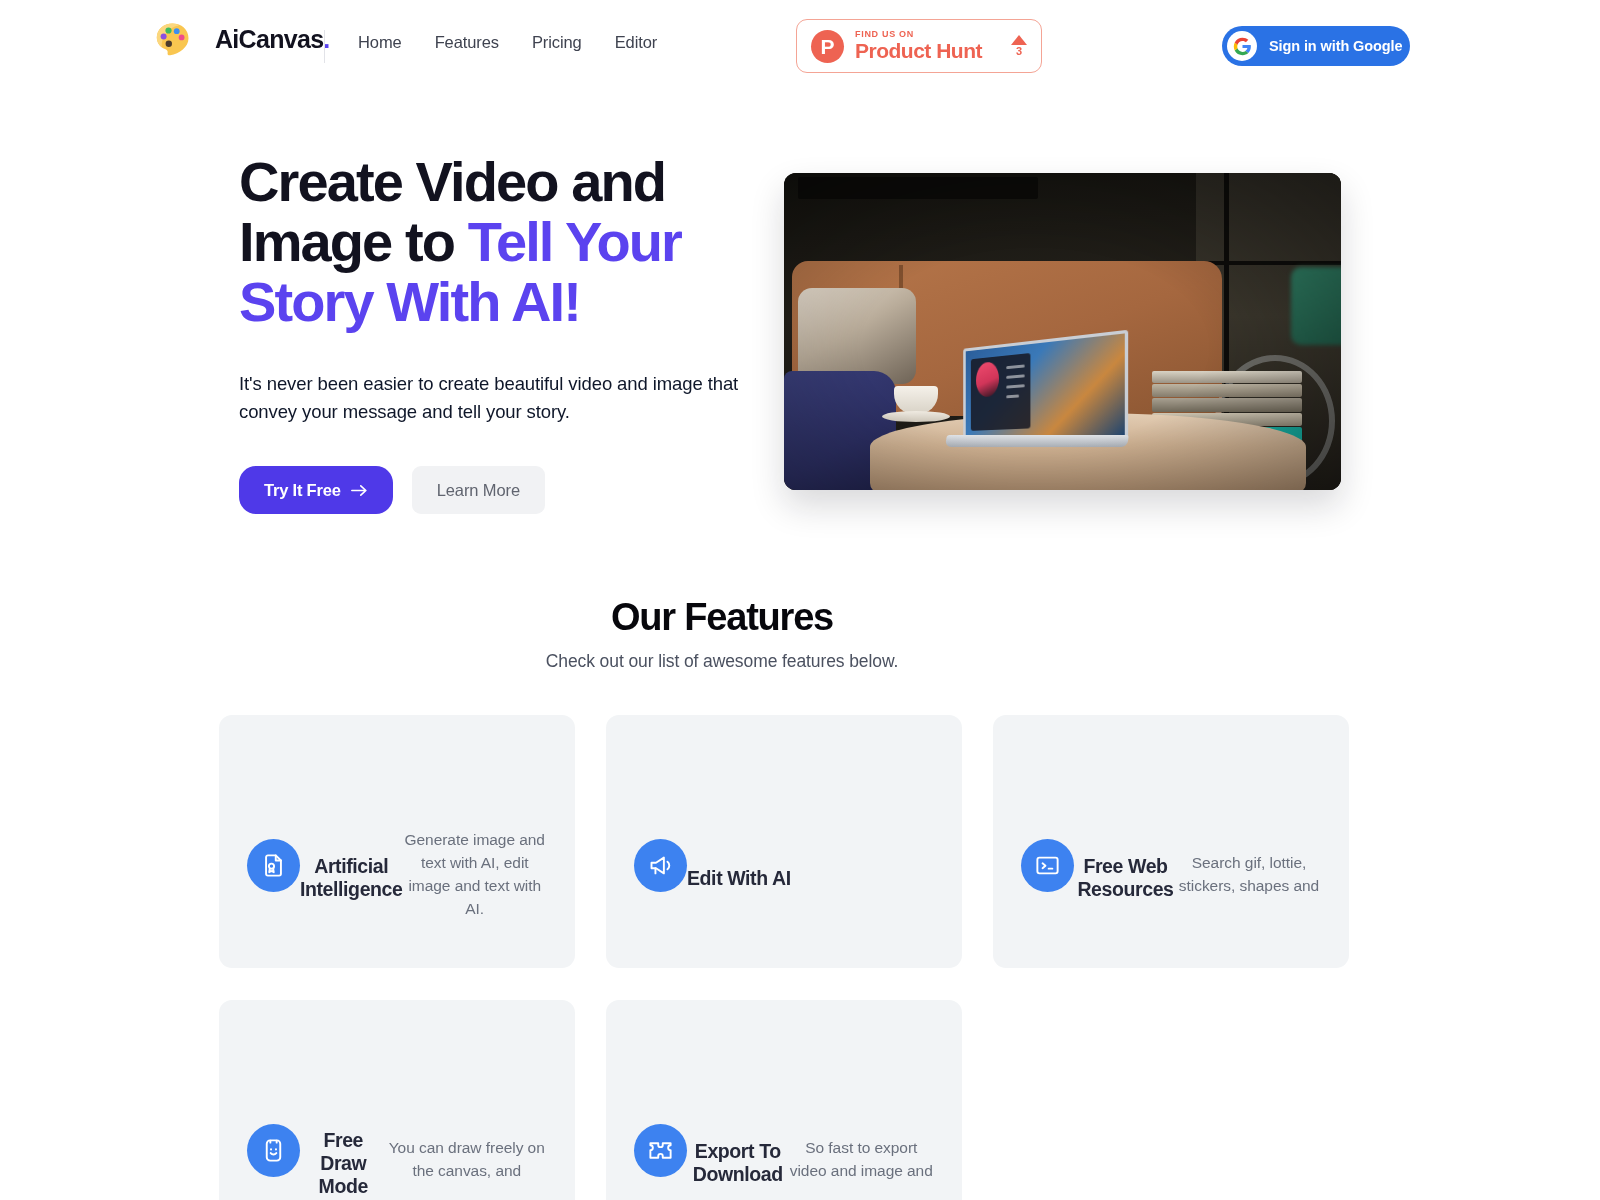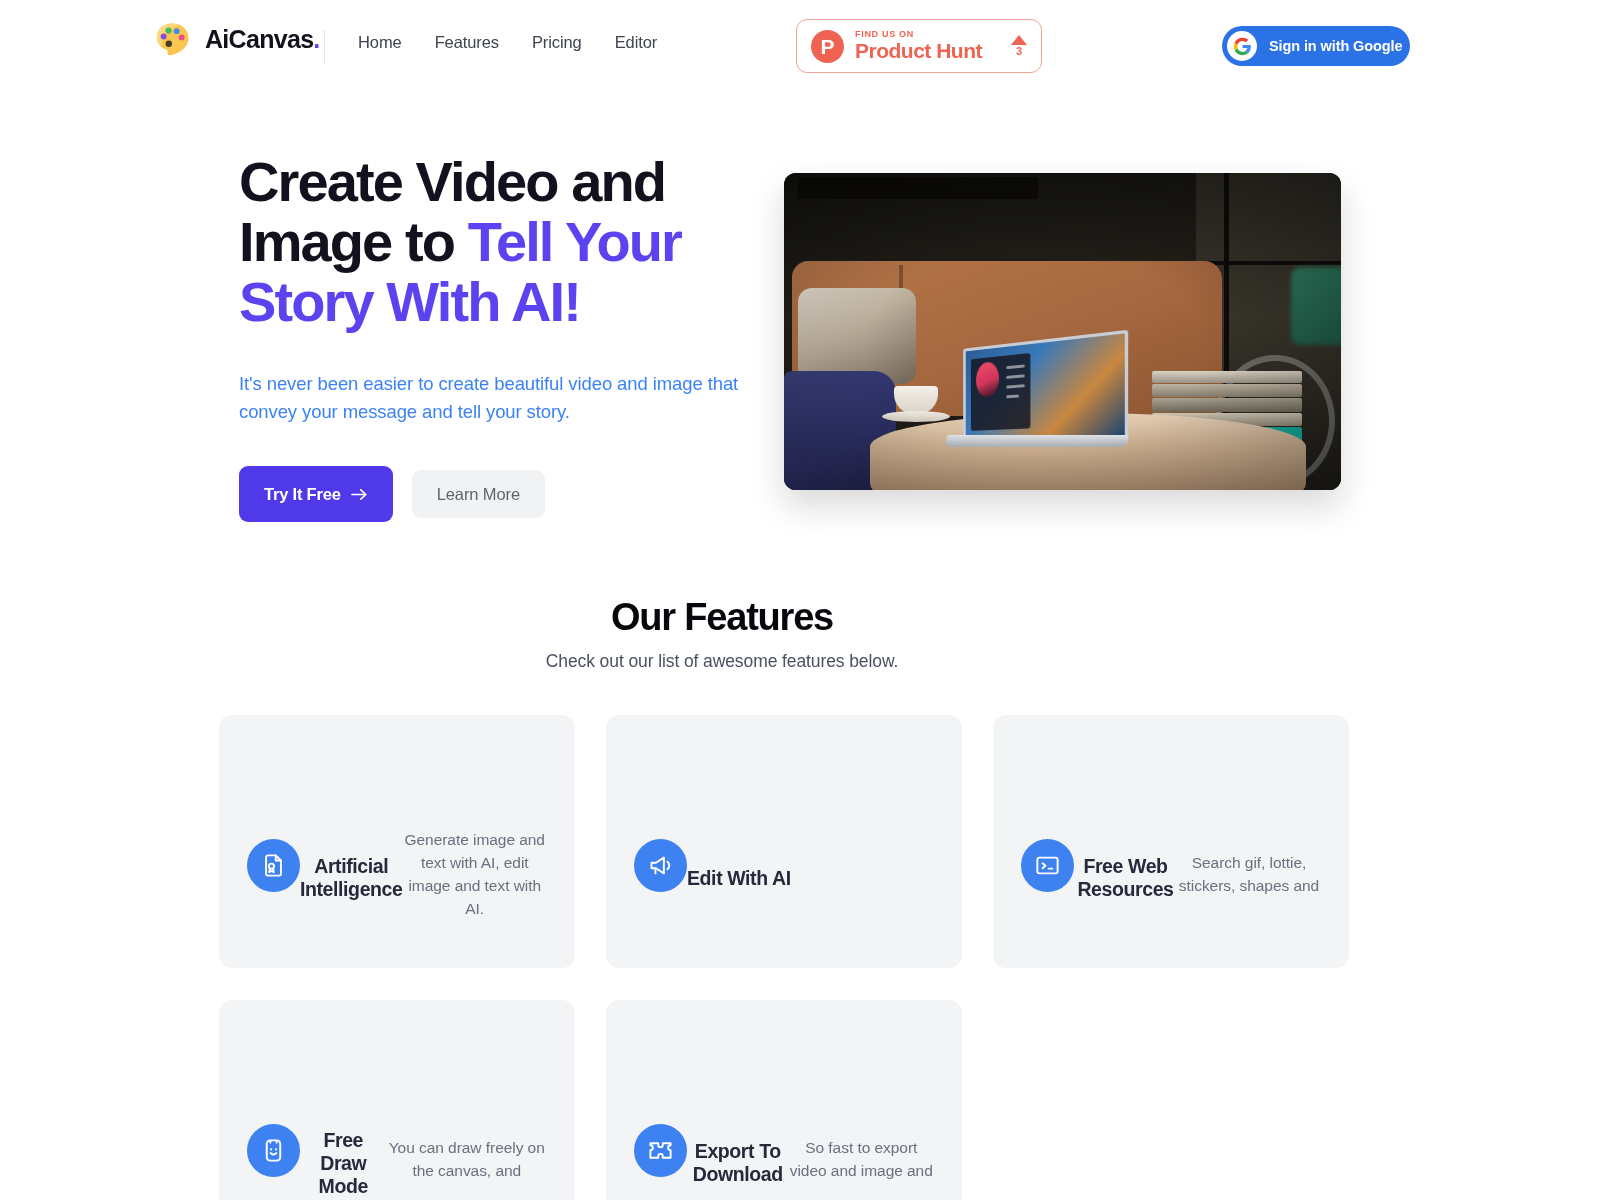--- a/index.html
+++ b/index.html
@@ -15,21 +15,21 @@
   .page { position: relative; width: 1600px; height: 1200px; background:#fff; }
 
   
   .header {
     position: absolute; top: 0; left: 0;
     width: 1600px; height: 92px;
     display: flex; align-items: center;
   }
   .brand-block {
     position: absolute; left: 155px; top: 22px;
-    display: flex; align-items: center; gap: 14px;
+    display: flex; align-items: center; gap: 24px;
   }
   .palette-icon { width: 36px; height: 34px; display:block; }
   .brand-name {
     font-size: 25px; font-weight: 800; letter-spacing: -0.7px;
     color: #12121f;
   }
   .brand-name .dot { color: #5b43ef; }
 
   .nav-divider {
     position: absolute; left: 324px; top: 30px;
@@ -99,25 +99,25 @@
 
   
   .hero-left { position: absolute; left: 239px; top: 152px; width: 500px; }
   .hero-title {
     font-size: 56px; line-height: 60px; font-weight: 800;
     letter-spacing: -1.9px; color: #12121f;
   }
   .hero-title .accent { color: #5b43ef; }
   .hero-sub {
     margin-top: 38px; font-size: 18.5px; line-height: 28px;
-    color: #3b82f6; width: 500px; letter-spacing: -0.1px;
+    color: #0f172a; width: 500px; letter-spacing: -0.1px;
   }
   .hero-actions { margin-top: 40px; display: flex; align-items: center; gap: 19px; }
   .btn-primary {
-    height: 56px; padding: 0 25px; border: none; border-radius: 9px;
+    height: 48px; padding: 0 25px; border: none; border-radius: 17px;
     background: #4f39e8; color: #fff;
     font-size: 16.5px; font-weight: 600; letter-spacing: -0.2px;
     display: flex; align-items: center; gap: 10px; cursor: pointer;
     font-family: "Liberation Sans", sans-serif;
   }
   .btn-secondary {
     height: 48px; padding: 0 25px; border: none; border-radius: 9px;
     background: #f1f2f4; color: #60646f;
     font-size: 16.5px; font-weight: 400; letter-spacing: -0.1px;
     display: flex; align-items: center; cursor: pointer;

